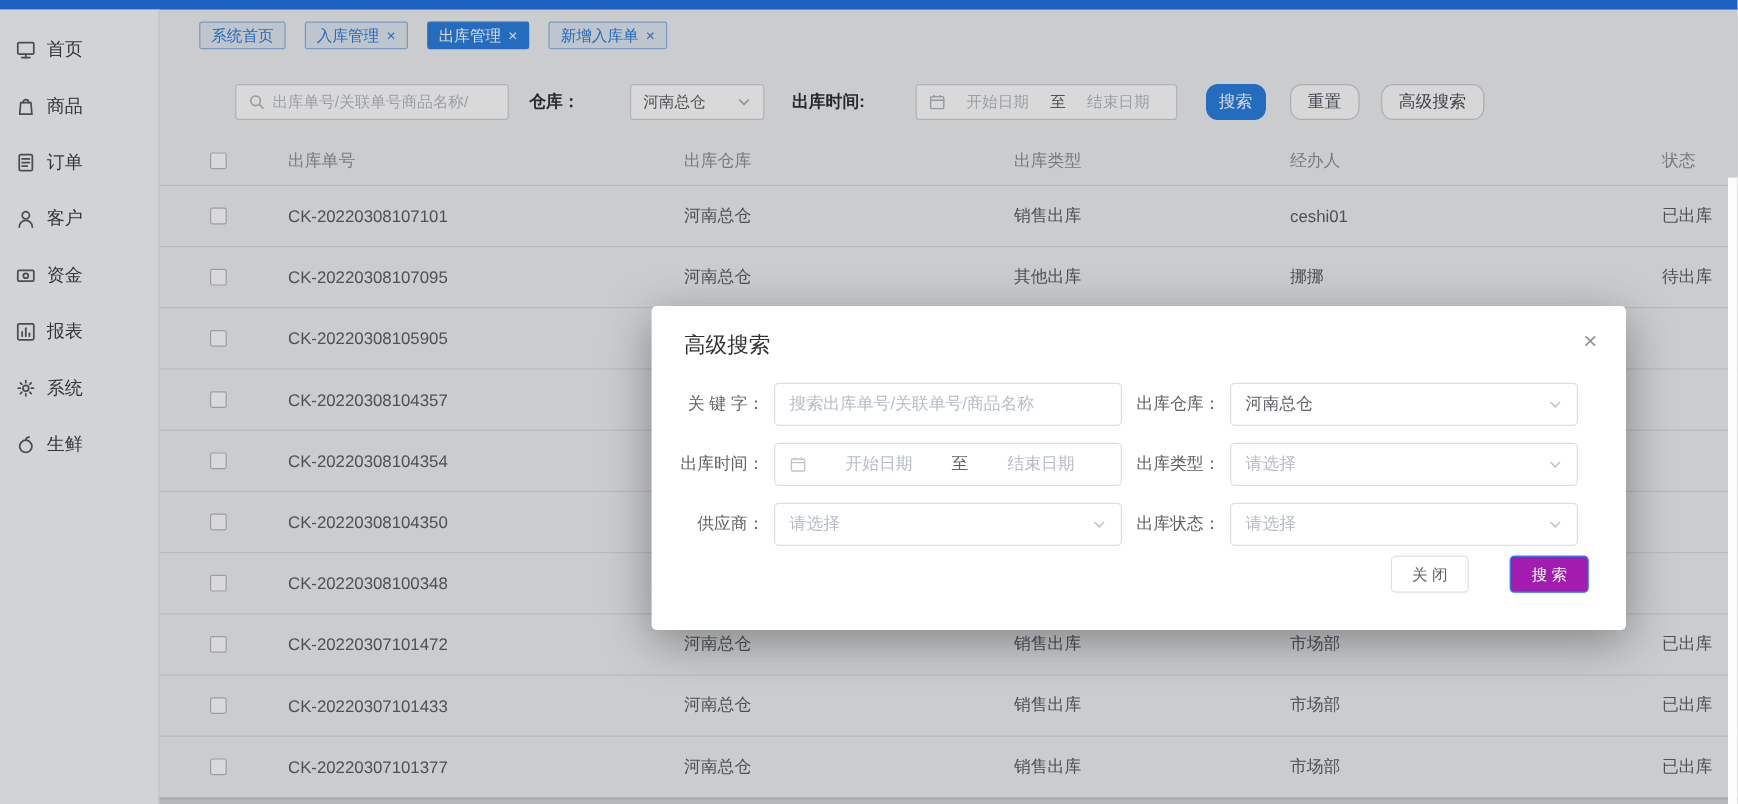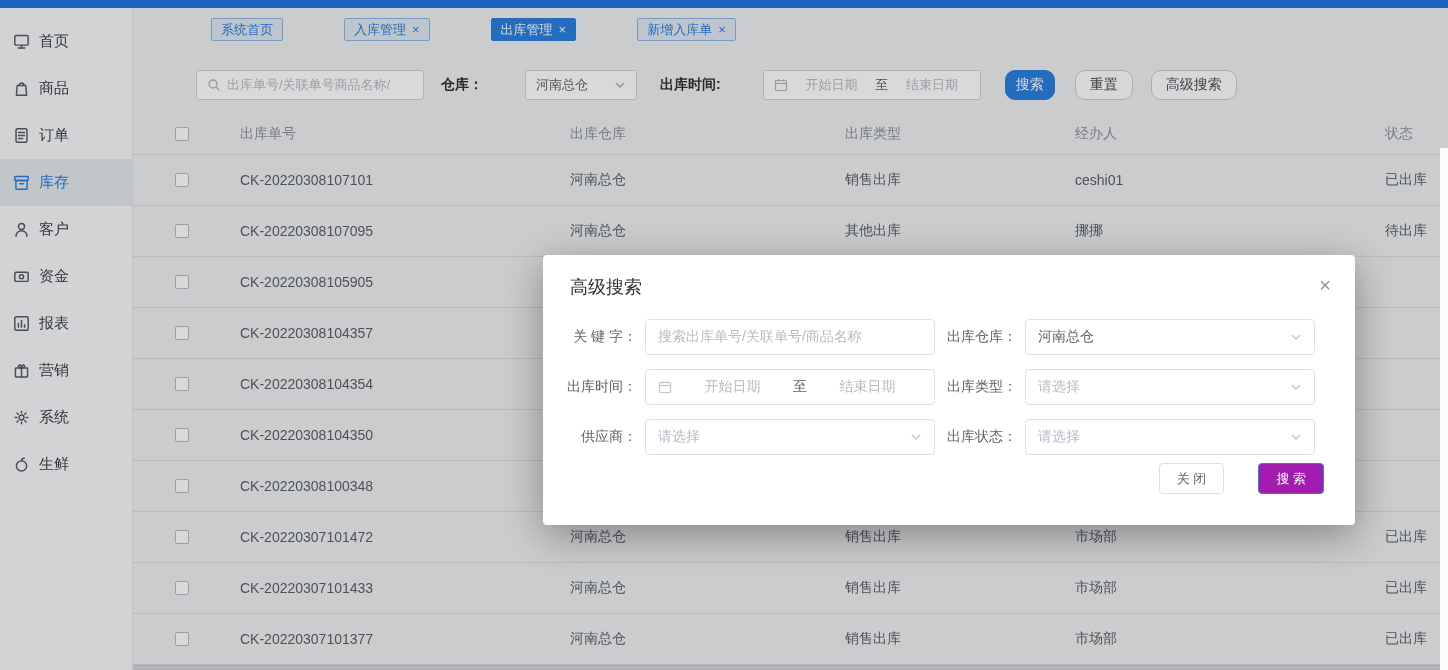--- a/index.html
+++ b/index.html
@@ -16,21 +16,21 @@
   .side-item.active{background:#e4e8ee;color:var(--accent);}
   .side-item.active .sicon{color:var(--accent);}
   .sicon{width:17px;height:17px;color:#565b63;display:inline-flex;}
   .sicon svg{width:17px;height:17px;}
 
   
   .main{flex:1;position:relative;min-width:0;}
 
   .tabs{display:flex;gap:16px;margin-top:10px;padding-left:33px;}
   .tab{height:23px;display:inline-flex;align-items:center;padding:0 9px;font-size:13px;color:var(--accent);
-       border:1px solid #8fb6e8;background:rgba(60,130,220,0.07);border-radius:2px;cursor:pointer;margin-left:45px;}
+       border:1px solid #8fb6e8;background:rgba(60,130,220,0.07);border-radius:2px;cursor:pointer;}
   .tab .tab-x{margin-left:6px;font-size:13px;line-height:1;}
   .tab.active{background:var(--accent);color:#fff;border-color:var(--accent);}
 
   .filterbar{display:flex;align-items:center;margin-top:28px;padding-left:27px;height:32px;}
   .input{background:#fff;border:1px solid #cfd3da;border-radius:3px;height:30px;display:flex;align-items:center;
          padding:0 10px;font-size:13px;color:#606266;margin-left:36px;}
   .ph{color:#b6bcc6;}
   .search-box{width:228px;gap:6px;}
   .flabel{font-weight:700;color:#303133;font-size:14px;}
   .lbl-wh{margin-left:17px;margin-right:6px;}
@@ -116,32 +116,20 @@
               <g fill="none" stroke="currentColor" stroke-width="1.2" stroke-linecap="round" stroke-linejoin="round">
                 <rect x="2.5" y="1.5" width="9" height="11" rx="1"></rect>
                 <line x1="4.5" y1="4.5" x2="9.5" y2="4.5"></line>
                 <line x1="4.5" y1="7" x2="9.5" y2="7"></line>
                 <line x1="4.5" y1="9.5" x2="8" y2="9.5"></line>
               </g>
             </svg>
           </span>
           <span class="side-label">订单</span>
         </div>
-        <div class="side-item active">
-          <span class="sicon">
-            <svg viewBox="0 0 14 14">
-              <g fill="none" stroke="currentColor" stroke-width="1.2" stroke-linecap="round" stroke-linejoin="round">
-                <rect x="1.5" y="2" width="11" height="3.4" rx=".5"></rect>
-                <rect x="2.4" y="5.4" width="9.2" height="7.1" rx=".5"></rect>
-                <line x1="5.5" y1="8" x2="8.5" y2="8"></line>
-              </g>
-            </svg>
-          </span>
-          <span class="side-label">库存</span>
-        </div>
         <div class="side-item">
           <span class="sicon">
             <svg viewBox="0 0 14 14">
               <g fill="none" stroke="currentColor" stroke-width="1.2" stroke-linecap="round" stroke-linejoin="round">
                 <circle cx="7" cy="4.5" r="2.5"></circle>
                 <path d="M2.5 12.5 a4.5 4.5 0 0 1 9 0"></path>
               </g>
             </svg>
           </span>
           <span class="side-label">客户</span>
@@ -162,32 +150,20 @@
             <svg viewBox="0 0 14 14">
               <g fill="none" stroke="currentColor" stroke-width="1.2" stroke-linecap="round" stroke-linejoin="round">
                 <rect x="1.5" y="1.5" width="11" height="11" rx="1"></rect>
                 <line x1="4.5" y1="10" x2="4.5" y2="7"></line>
                 <line x1="7" y1="10" x2="7" y2="4.5"></line>
                 <line x1="9.5" y1="10" x2="9.5" y2="8"></line>
               </g>
             </svg>
           </span>
           <span class="side-label">报表</span>
-        </div>
-        <div class="side-item">
-          <span class="sicon">
-            <svg viewBox="0 0 14 14">
-              <g fill="none" stroke="currentColor" stroke-width="1.2" stroke-linecap="round" stroke-linejoin="round">
-                <rect x="2" y="5" width="10" height="7.3" rx=".5"></rect>
-                <line x1="7" y1="5" x2="7" y2="12.3"></line>
-                <path d="M7 5 C5 5 3.6 3.6 5 2.6 C6.4 1.9 7 3.5 7 5 C7 3.5 7.6 1.9 9 2.6 C10.4 3.6 9 5 7 5"></path>
-              </g>
-            </svg>
-          </span>
-          <span class="side-label">营销</span>
         </div>
         <div class="side-item">
           <span class="sicon">
             <svg viewBox="0 0 14 14">
               <g fill="none" stroke="currentColor" stroke-width="1.2" stroke-linecap="round" stroke-linejoin="round">
                 <circle cx="7" cy="7" r="2"></circle>
                 <path d="M7 1.8 V3.2 M7 10.8 V12.2 M1.8 7 H3.2 M10.8 7 H12.2 M3.3 3.3 l1 1 M9.7 9.7 l1 1 M10.7 3.3 l-1 1 M4.3 9.7 l-1 1"></path>
               </g>
             </svg>
           </span>

